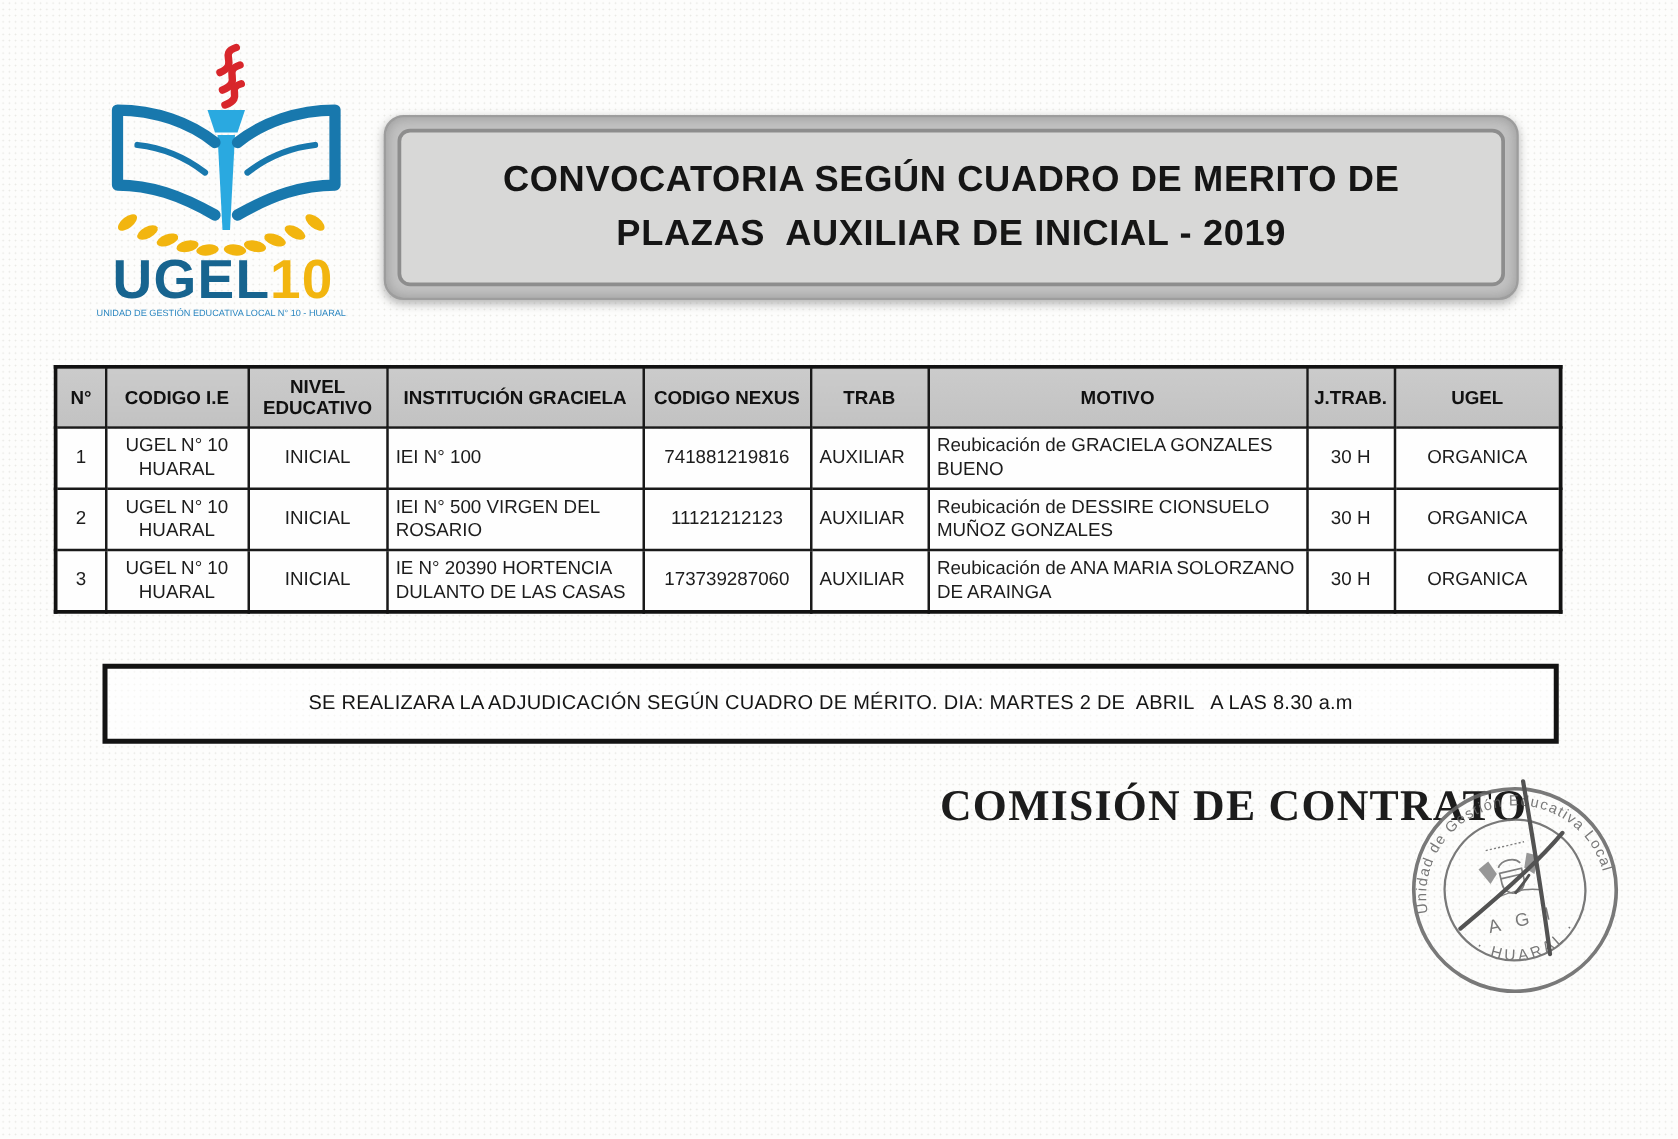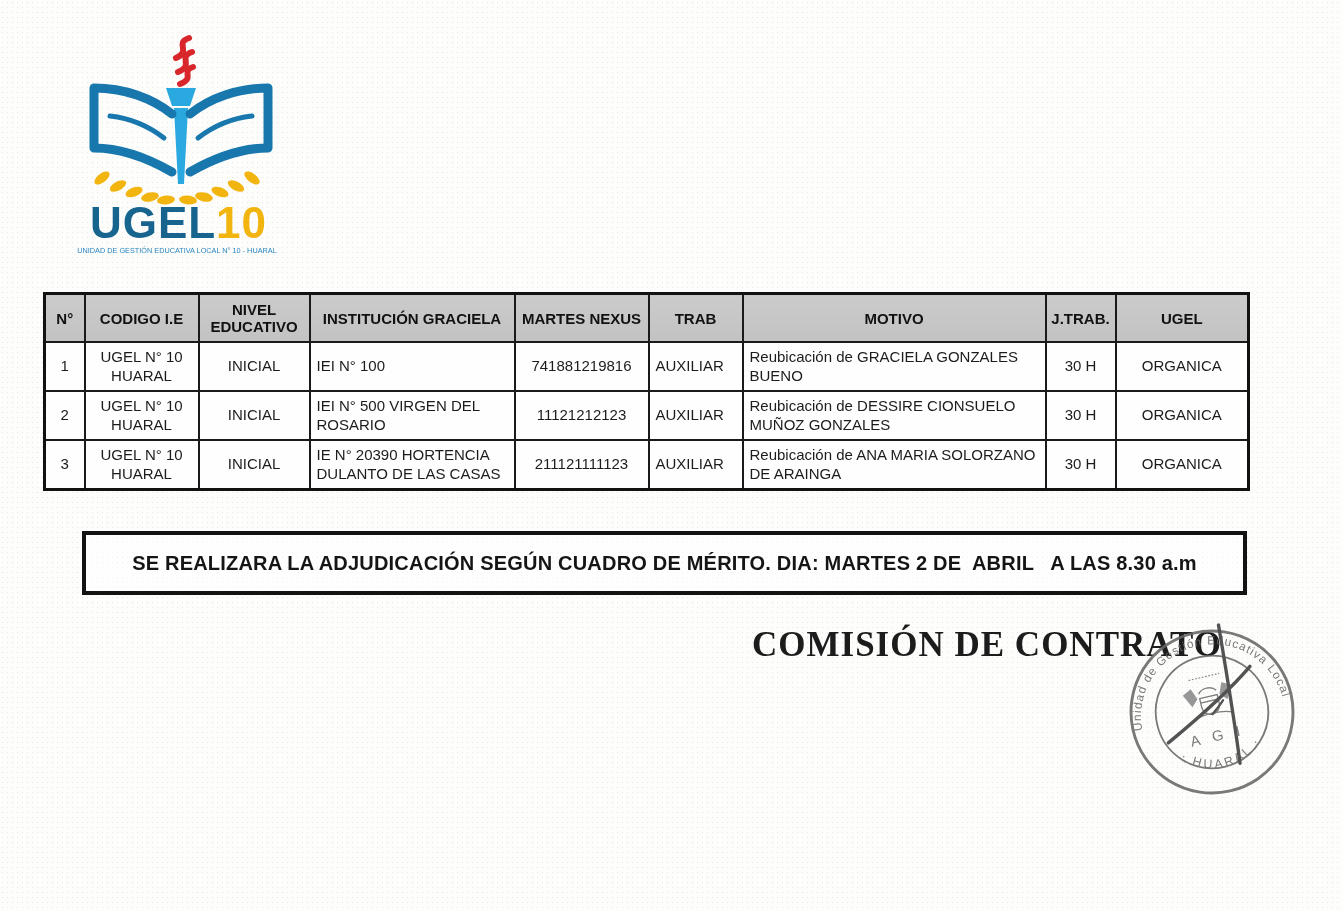--- a/index.html
+++ b/index.html
@@ -40,21 +40,21 @@
   }
   .merit-table td{font-size:15px;height:43px;padding:2px 6px;vertical-align:middle;line-height:1.25;background:#fefefe;}
   .merit-table td:nth-child(1),.merit-table td:nth-child(2),.merit-table td:nth-child(3),
   .merit-table td:nth-child(5),.merit-table td:nth-child(8),.merit-table td:nth-child(9){text-align:center;}
   
   .notice-box{
     position:absolute;left:82px;top:531px;width:1165px;height:64px;box-sizing:border-box;
     border:4px solid #131313;background:rgba(255,255,255,.55);
     display:flex;align-items:center;justify-content:center;
   }
-  .notice-text{font-size:20px;font-weight:700;color:#151515;white-space:pre;letter-spacing:.2px;}
+  .notice-text{font-size:16px;font-weight:400;color:#151515;white-space:pre;letter-spacing:.2px;}
   
   .commission{
     position:absolute;left:752px;top:625px;
     font-family:"Liberation Serif","DejaVu Serif",serif;
     font-size:35px;font-weight:700;color:#1c1c1c;letter-spacing:1px;white-space:pre;
   }
   .stamp{position:absolute;left:1122px;top:622px;width:180px;height:180px;transform:rotate(-13deg);opacity:.88;}
 </style>
 </head>
 <body>
@@ -92,40 +92,46 @@
       <ellipse cx="152" cy="166" rx="9" ry="4.5" transform="rotate(20 152 166)"></ellipse>
       <ellipse cx="136" cy="171" rx="9" ry="4.5" transform="rotate(12 136 171)"></ellipse>
       <ellipse cx="120" cy="174" rx="9" ry="4.5" transform="rotate(6 120 174)"></ellipse>
     </g>
 
     <text x="22" y="212" font-size="44" font-weight="bold" fill="#17648f" letter-spacing="1">UGEL</text>
     <text x="148" y="212" font-size="44" font-weight="bold" fill="#f2b50f" letter-spacing="1">10</text>
     <text x="109" y="227" font-size="7.3" text-anchor="middle" fill="#2a86c0">UNIDAD DE GESTIÓN EDUCATIVA LOCAL N° 10 - HUARAL</text>
   </svg>
 
+  <div class="title-box">
+    <div class="title-inner">
+      <div class="title-line">CONVOCATORIA SEGÚN CUADRO DE MERITO DE</div>
+      <div class="title-line">PLAZAS  AUXILIAR DE INICIAL - 2019</div>
+    </div>
+  </div>
 
   <table class="merit-table">
     <colgroup>
       <col style="width:40px">
         <col style="width:114px">
         <col style="width:111px">
       <col style="width:205px">
         <col style="width:134px">
         <col style="width:94px">
       <col style="width:303px">
         <col style="width:70px">
         <col style="width:133px">
     </colgroup>
     <thead>
       <tr>
         <th>N°</th>
         <th>CODIGO I.E</th>
         <th>NIVEL EDUCATIVO</th>
         <th>INSTITUCIÓN GRACIELA</th>
-        <th>MARTES NEXUS</th>
+        <th>CODIGO NEXUS</th>
         <th>TRAB</th>
         <th>MOTIVO</th>
         <th>J.TRAB.</th>
         <th>UGEL</th>
       </tr>
     </thead>
     <tbody>
       <tr>
         <td>1</td>
         <td>UGEL N° 10 HUARAL</td>
@@ -146,21 +152,21 @@
         <td>AUXILIAR</td>
         <td>Reubicación de DESSIRE CIONSUELO MUÑOZ GONZALES</td>
         <td>30 H</td>
         <td>ORGANICA</td>
       </tr>
       <tr>
         <td>3</td>
         <td>UGEL N° 10 HUARAL</td>
         <td>INICIAL</td>
         <td>IE N° 20390 HORTENCIA DULANTO DE LAS CASAS</td>
-        <td>211121111123</td>
+        <td>173739287060</td>
         <td>AUXILIAR</td>
         <td>Reubicación de ANA MARIA SOLORZANO DE ARAINGA</td>
         <td>30 H</td>
         <td>ORGANICA</td>
       </tr>
     </tbody>
   </table>
 
   <div class="notice-box">
     <div class="notice-text">SE REALIZARA LA ADJUDICACIÓN SEGÚN CUADRO DE MÉRITO. DIA: MARTES 2 DE  ABRIL   A LAS 8.30 a.m</div>

